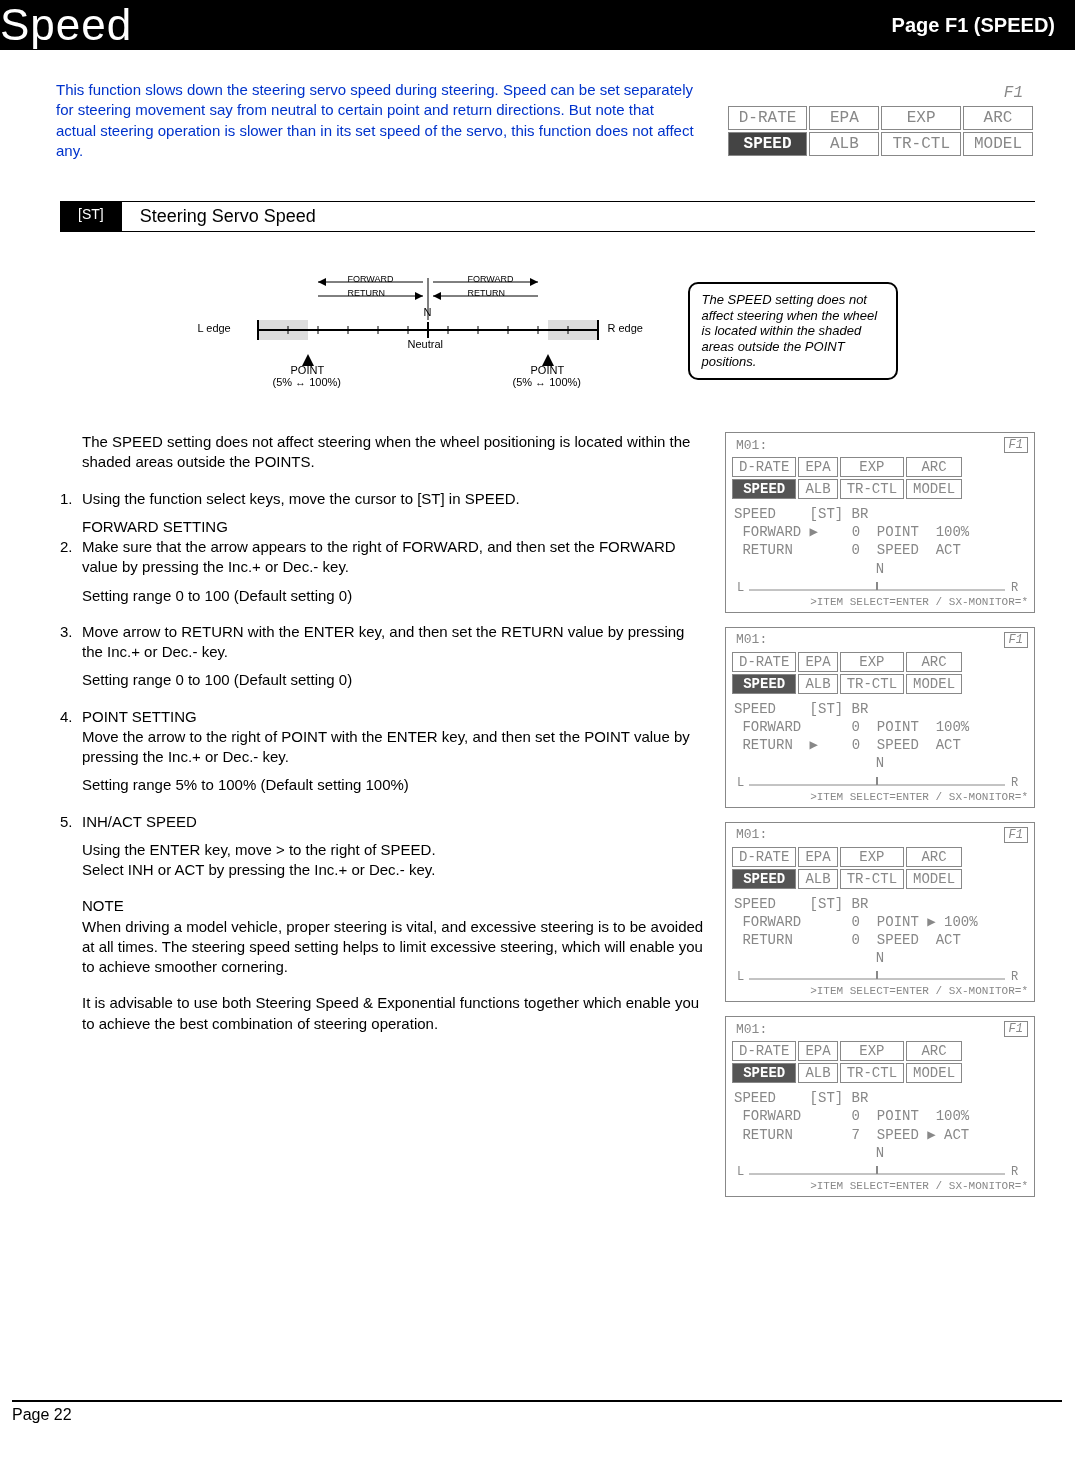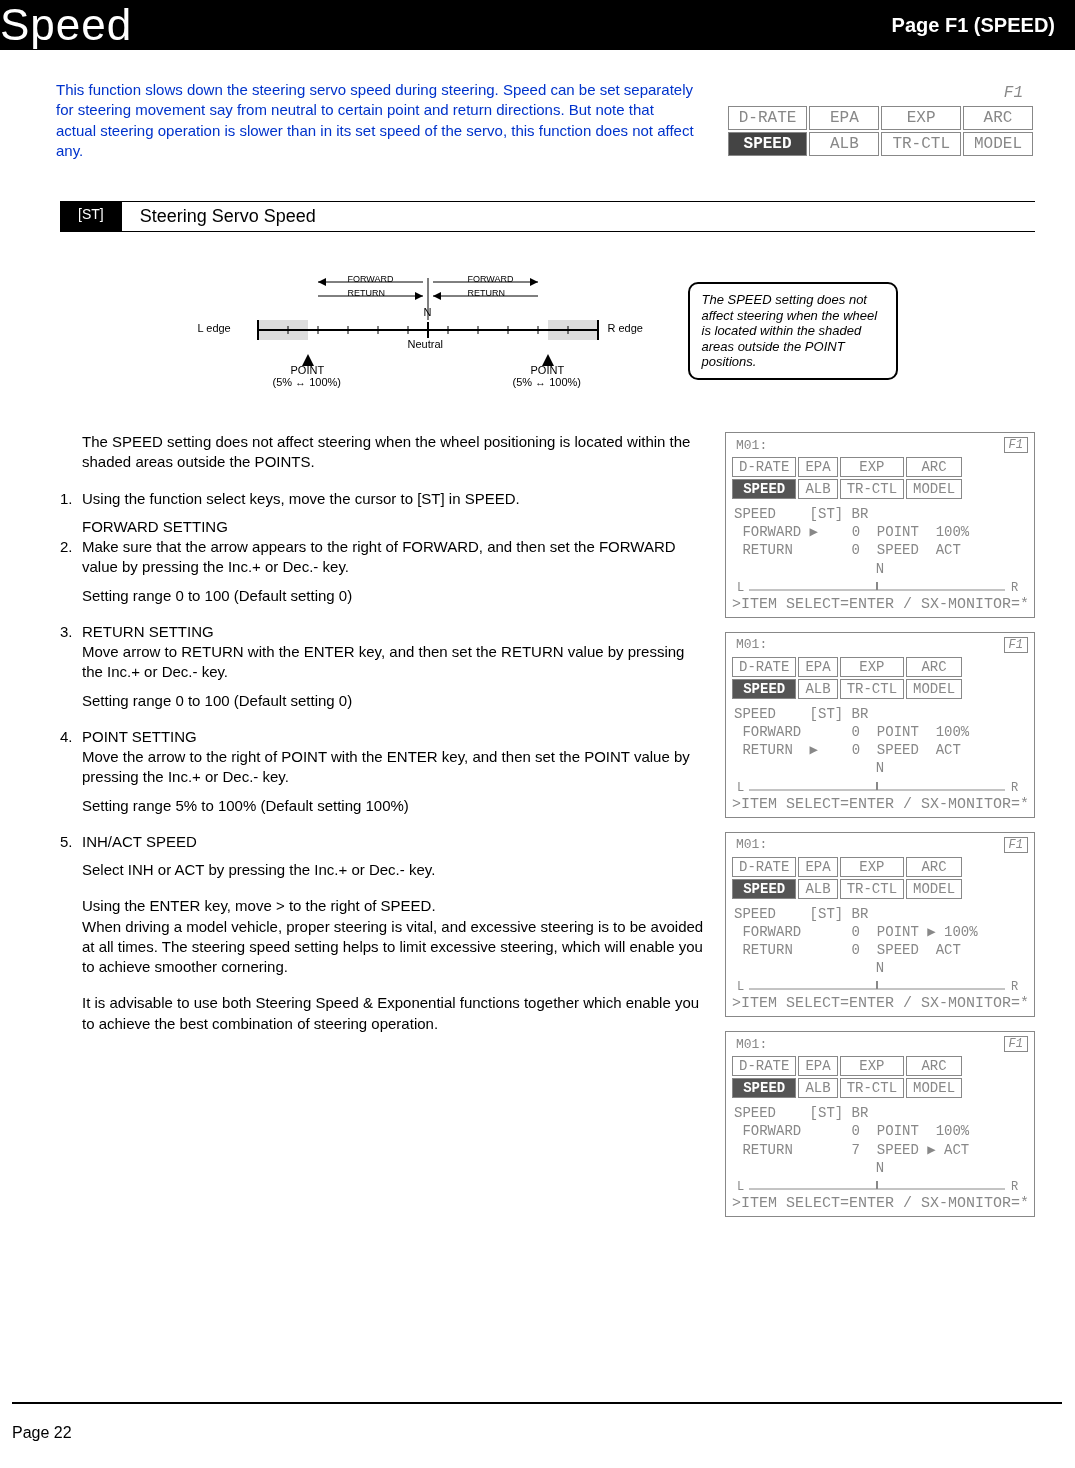--- a/index.html
+++ b/index.html
@@ -166,31 +166,32 @@
     line-height: 1.3;
   }
   .screen .detail .line { white-space: pre; font-family: "Courier New", monospace; }
   .screen .slider {
     height: 14px;
     margin: 2px 6px;
     position: relative;
   }
   .screen .slider svg { width: 100%; height: 100%; }
   .screen .footer {
-    font-size: 15px;
+    font-size: 11px;
     padding: 0 6px;
     white-space: nowrap;
+    text-align: right;
   }
   .page-num {
     position: absolute;
-    bottom: 26px;
+    bottom: 44px;
     left: 12px;
     font-size: 16px;
     border-top: 2px solid #000;
-    padding-top: 20px;
+    padding-top: 4px;
     width: 1050px;
   }
 </style>
 </head>
 <body>
 
 <div class="header">
   <span class="header-title">Speed</span>
   <span class="header-page">Page F1 (SPEED)</span>
 </div>
@@ -290,44 +291,44 @@
     <div class="indent" style="margin-bottom:0">FORWARD SETTING</div>
     <div class="step-item">
       <div class="step-num">2.</div>
       <div class="step-body">Make sure that the arrow appears to the right of FORWARD, and then set the FORWARD value by pressing the Inc.+ or Dec.- key.</div>
     </div>
     <div class="indent">Setting range 0 to 100 (Default setting  0)</div>
 
     <div class="step-item">
       <div class="step-num">3.</div>
       <div class="step-body">
-        <div>RETURN SETTING</div>
         <div>Move arrow to RETURN with the ENTER key, and then set the RETURN value by pressing the Inc.+ or Dec.- key.</div>
       </div>
     </div>
     <div class="indent">Setting range 0 to 100 (Default setting  0)</div>
 
     <div class="step-item">
       <div class="step-num">4.</div>
       <div class="step-body">
         <div>POINT SETTING</div>
         <div>Move the arrow to the right of POINT with the ENTER key, and then set the POINT value by pressing the Inc.+ or Dec.- key.</div>
       </div>
     </div>
     <div class="indent">Setting range 5% to 100% (Default setting 100%)</div>
 
     <div class="step-item">
       <div class="step-num">5.</div>
       <div class="step-body">
         <div>INH/ACT SPEED</div>
       </div>
     </div>
+    <div class="indent" style="margin-bottom:0">Using the ENTER key, move &gt; to the right of SPEED.</div>
     <div class="indent">Select INH or ACT by pressing the Inc.+ or Dec.- key.</div>
-    <div class="indent" style="margin-bottom:0">Using the ENTER key, move &gt; to the right of SPEED.</div>
-
+
+    <div class="indent" style="margin-bottom:0">NOTE</div>
     <div class="indent">When driving a model vehicle, proper steering is vital, and excessive steering is to be avoided at all times. The steering speed setting helps to limit excessive steering, which will enable you to achieve smoother cornering.</div>
     <div class="indent">It is advisable to use both Steering Speed &amp; Exponential functions together which enable you to achieve the best combination of steering operation.</div>
   </div>
 
   <div class="right-col">
     <div class="screen">
       <div class="row1">
           <span class="mlabel">M01:</span>
           <span class="f1corner">F1</span>
         </div>

